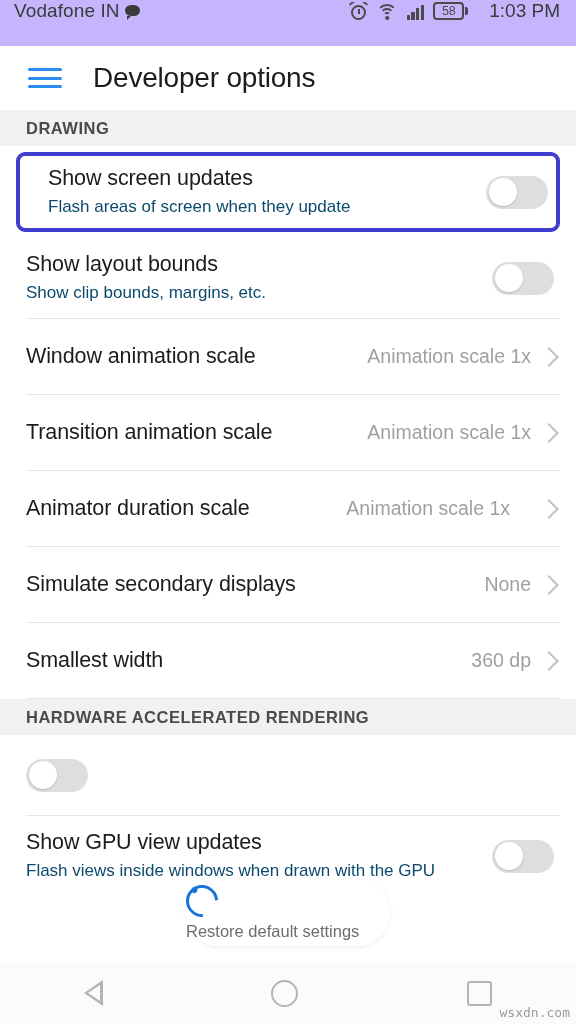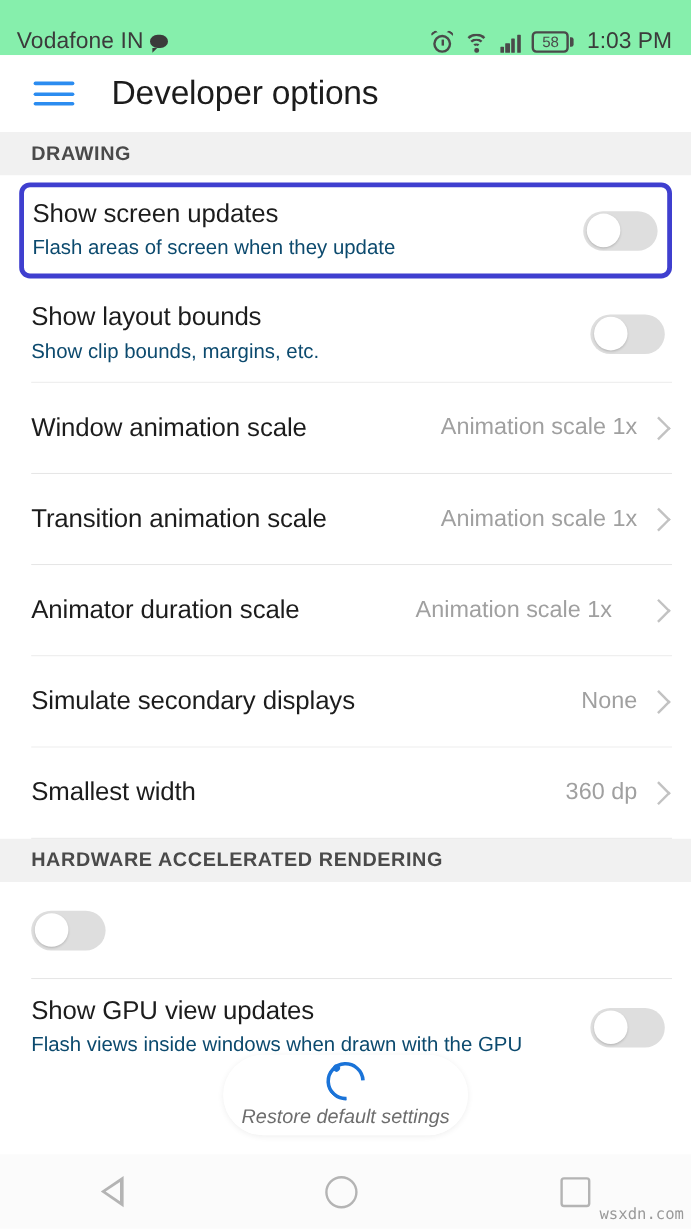--- a/index.html
+++ b/index.html
@@ -12,23 +12,23 @@
   #screen {
     position:relative;
     width:576px; height:1024px;
     background:#ffffff;
     display:flex; flex-direction:column;
   }
 
   
   .statusbar {
     height:46px; flex:0 0 46px;
-    display:flex; align-items:flex-end;
+    display:flex; align-items:flex-start;
     padding:0 16px 0 14px;
-    background:#86efac;
+    background:#c4b5fd;
     color:#3c3c3c;
   }
   .sb-left { display:flex; align-items:center; gap:5px; }
   .sb-carrier { font-size:19px; color:#3b3b3b; letter-spacing:.1px; }
   .sb-chat { width:15px; height:13px; position:relative; display:inline-block; }
   .sb-chat::before {
     content:""; position:absolute; left:0; top:0;
     width:15px; height:11px; border-radius:7px/6px; background:#3b3b3b;
   }
   .sb-chat::after {
@@ -79,21 +79,21 @@
   .ic-batt { display:flex; align-items:center; }
   .ic-batt .body {
     width:31px; height:18px; border:2px solid #4a4a4a; border-radius:4px;
     display:flex; align-items:center; justify-content:center;
     font-size:12.5px; color:#4a4a4a; letter-spacing:-.2px;
   }
   .ic-batt .nub {
     width:3px; height:8px; background:#4a4a4a; border-radius:0 2px 2px 0;
     margin-left:1px;
   }
-  .sb-time { font-size:19px; color:#3b3b3b; margin-left:2px; }
+  .sb-time { font-size:19px; color:#3b3b3b; margin-left:12px; }
 
   
   .appbar {
     height:64px; flex:0 0 64px;
     display:flex; align-items:center;
     padding-left:28px; background:#ffffff;
   }
   .hamburger { width:34px; height:26px; display:flex; flex-direction:column;
     justify-content:space-between; padding:3px 0; cursor:pointer; }
   .hamburger span { display:block; height:3px; width:34px; background:#2b8cf0;
@@ -137,33 +137,32 @@
   .chev::before {
     content:""; position:absolute; left:1px; top:4px;
     width:12px; height:12px;
     border-right:2.4px solid #c2c2c2; border-top:2.4px solid #c2c2c2;
     transform:rotate(45deg);
   }
 
   
   .row.highlight {
     border:4px solid #3f3fcf; border-radius:9px;
-    margin:0 16px; padding-left:7px; padding-right:8px;
+    margin:0 16px; padding-left:28px; padding-right:8px;
   }
 
   
   .toast {
     position:absolute; left:186px; top:879px;
     width:204px; height:67px;
     background:rgba(255,255,255,.80);
     border-radius:34px;
-    display:flex; flex-direction:column; align-items:center;
+    display:flex; flex-direction:column; 
     justify-content:flex-start; padding-top:6px;
     box-shadow:0 1px 5px rgba(0,0,0,.07);
-    font-style:italic;
   }
   .spinner {
     width:32px; height:32px; border-radius:50%;
     border:3.4px solid #1a73d8;
     border-right-color:transparent;
     transform:rotate(42deg);
     position:relative;
   }
   .spinner::after {
     content:""; position:absolute; left:-3.4px; top:7px;

